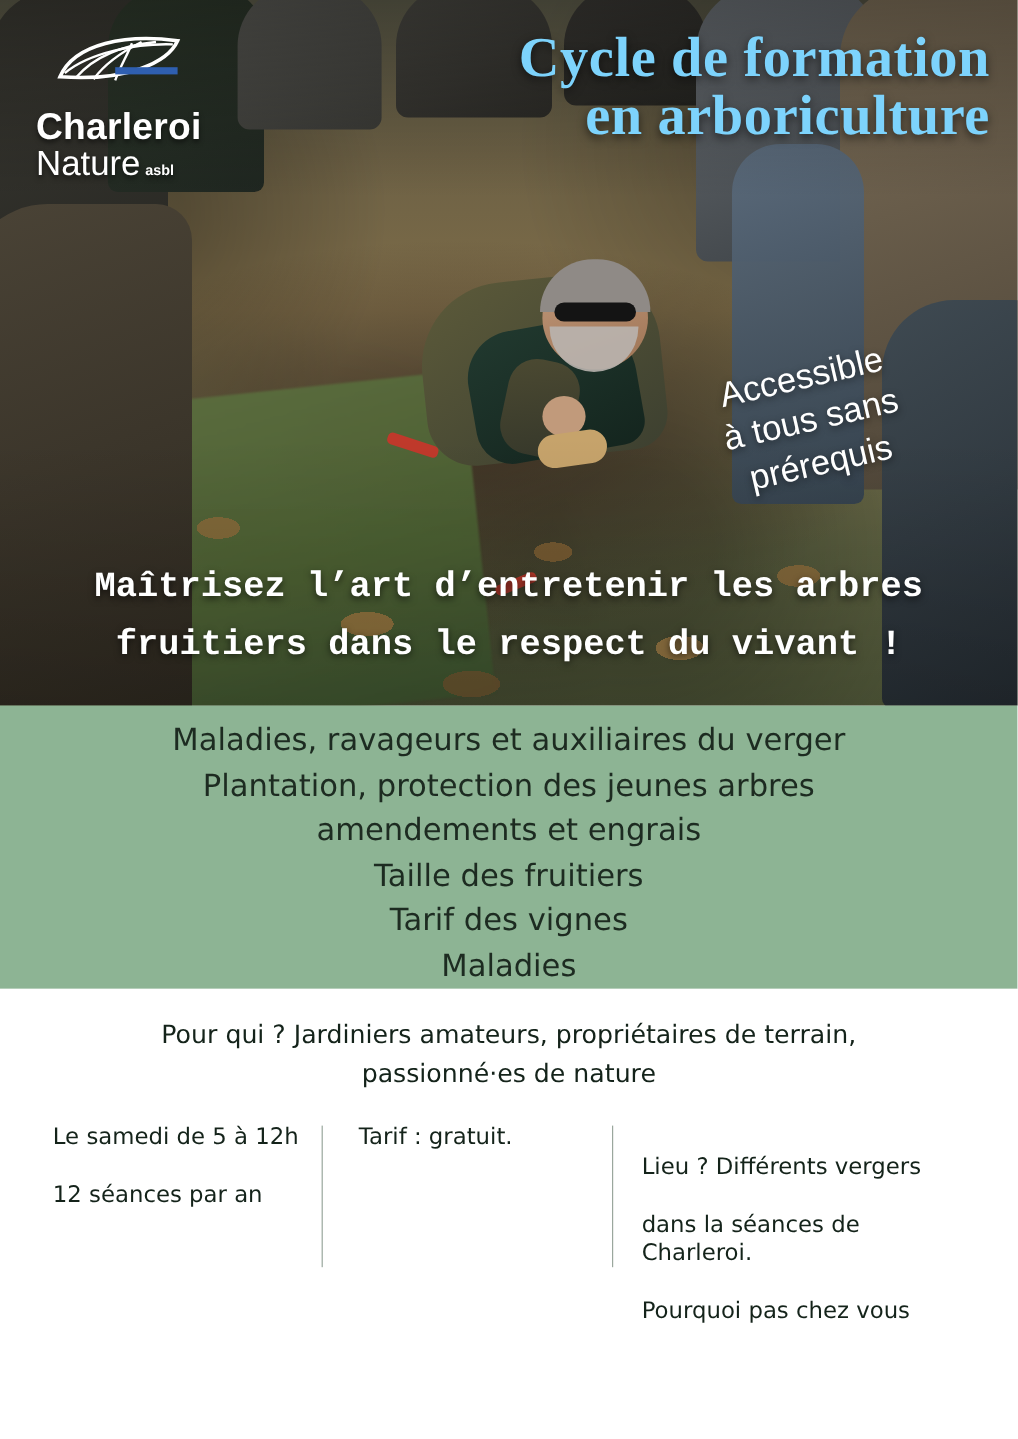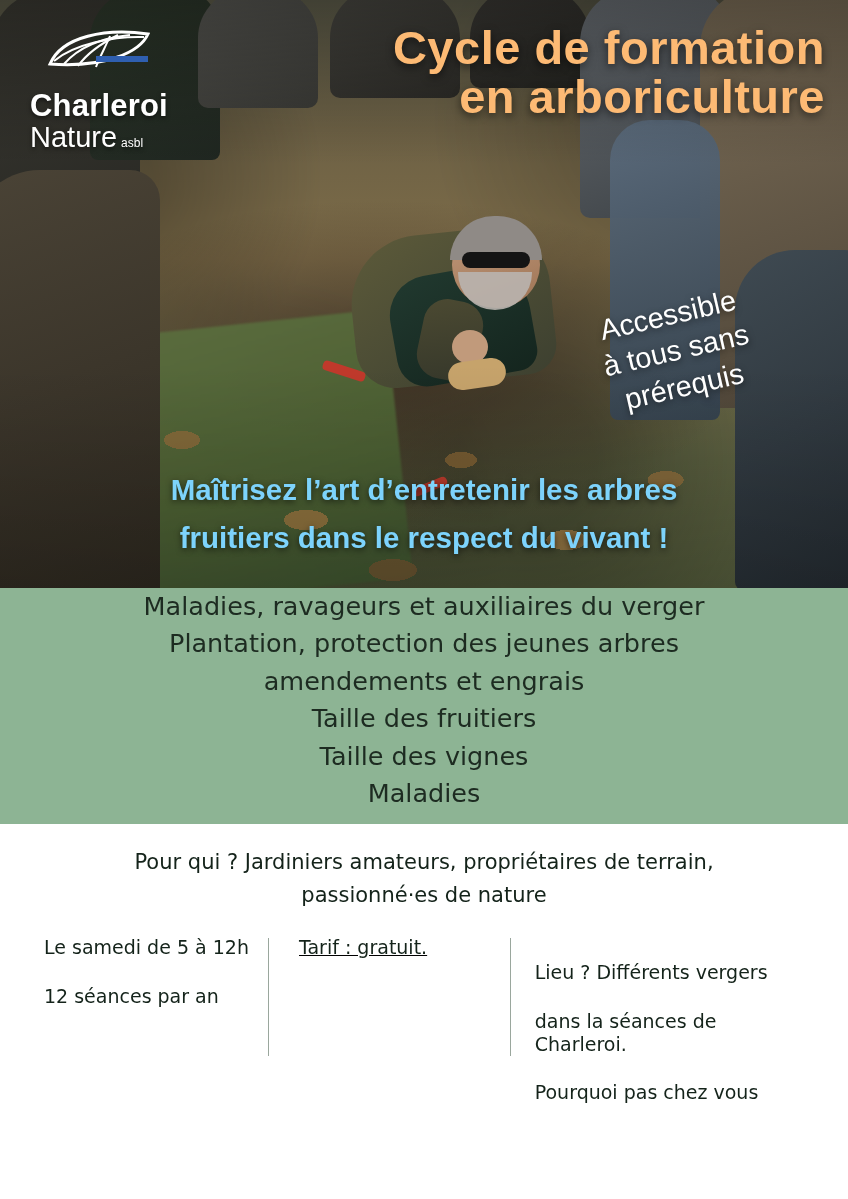--- a/index.html
+++ b/index.html
@@ -78,73 +78,74 @@
   .redmark{position:absolute;left:322px;top:366px;width:44px;height:10px;background:#c0392b;border-radius:4px;transform:rotate(18deg);}
   .redmark2{position:absolute;left:412px;top:482px;width:36px;height:9px;background:#b93a2c;border-radius:4px;transform:rotate(-22deg);}
   .photo-shade{position:absolute;inset:0;background:linear-gradient(180deg,rgba(0,0,0,.30) 0%,rgba(0,0,0,0) 28%,rgba(0,0,0,0) 62%,rgba(0,0,0,.18) 100%);}
 
   
   .logo{position:absolute;left:30px;top:26px;width:180px;height:130px;color:#fff;}
   .logo-mark{position:relative;width:120px;height:44px;margin-left:14px;}
   .logo-mark svg{display:block;}
   .logo-t1{font-size:31px;font-weight:bold;letter-spacing:.2px;line-height:1.0;margin-top:20px;text-shadow:0 2px 4px rgba(0,0,0,.55);}
   .logo-t2{font-size:29px;line-height:1.0;margin-top:2px;text-shadow:0 2px 4px rgba(0,0,0,.55);}
-  .logo-t2 .asbl{font-size:12px;font-weight:normal;vertical-align:baseline;margin-left:4px;margin-top:48px;}
+  .logo-t2 .asbl{font-size:12px;font-weight:bold;vertical-align:baseline;margin-left:4px;margin-top:48px;}
 
   
   .title{
     position:absolute;left:205px;top:24px;width:620px;
-    color:#fdba74;
+    color:#7dd3fc;
     font-size:47px;font-weight:bold;line-height:1.04;
     letter-spacing:.5px;
     text-shadow:0 3px 8px rgba(0,0,0,.55);
     text-align:right;
+    font-family:Liberation Serif, serif;
   }
   .title div{white-space:nowrap;}
 
   
   .accessible{
     position:absolute;left:556px;top:296px;width:240px;
     color:#ffffff;font-size:29px;line-height:1.25;text-align:center;
     transform:rotate(-13deg);
     text-shadow:0 2px 6px rgba(0,0,0,.5);
   }
 
   
   .slogan{
     position:absolute;left:40px;top:466px;width:768px;
-    color:#7dd3fc;font-size:29.5px;font-weight:bold;line-height:1.62;
-    text-align:center;text-shadow:0 2px 6px rgba(0,0,0,.6);
+    color:#ffffff;font-size:29.5px;font-weight:bold;line-height:1.62;
+    text-align:center;text-shadow:0 2px 6px rgba(0,0,0,.6);font-family:Liberation Mono, monospace;
   }
 
   
   .green{
     position:absolute;left:0;top:588px;width:848px;height:236px;
     background:#8db494;
-    display:flex;flex-direction:column;align-items:center;justify-content:flex-start;
+    display:flex;flex-direction:column;align-items:center;justify-content:flex-end;
   }
   .green ul{list-style:none;margin:0;padding:0;text-align:center;}
   .green li{
     color:#1d2b21;font-size:25.5px;line-height:1.47;
     font-family:"DejaVu Sans", sans-serif;
   }
 
   
   .white{position:absolute;left:0;top:824px;width:848px;height:375px;background:#ffffff;}
   .forwho{
     position:absolute;left:74px;top:22px;width:700px;
     text-align:center;color:#14231a;font-size:21px;line-height:1.55;
     font-family:"DejaVu Sans", sans-serif;
   }
 
   .cols{position:absolute;left:44px;top:112px;width:766px;height:132px;display:flex;}
   .col{position:relative;}
   .col p{margin:0 0 26px 0;color:#14231a;font-size:19px;line-height:1.2;font-family:"DejaVu Sans", sans-serif;}
   .c1{width:236px;}
-  .c2{width:222px;padding-left:30px;text-decoration:underline;}
+  .c2{width:222px;padding-left:30px;}
   .c3{width:290px;padding-left:24px;margin-top:25px;}
   .vsep{width:1px;background:#9aa79d;height:118px;margin-top:2px;}
 </style>
 </head>
 <body>
 
 <div class="poster">
 
   <div class="photo">
     <div class="soil"></div>
@@ -209,21 +210,21 @@
       <div>fruitiers dans le respect du vivant !</div>
     </div>
   </div>
 
   <div class="green">
     <ul>
       <li>Maladies, ravageurs et auxiliaires du verger</li>
       <li>Plantation, protection des jeunes arbres</li>
       <li>amendements et engrais</li>
       <li>Taille des fruitiers</li>
-      <li>Taille des vignes</li>
+      <li>Tarif des vignes</li>
       <li>Maladies</li>
     </ul>
   </div>
 
   <div class="white">
 
     <div class="forwho">
       <div>Pour qui ? Jardiniers amateurs, propriétaires de terrain,</div>
       <div>passionné·es de nature</div>
     </div>

